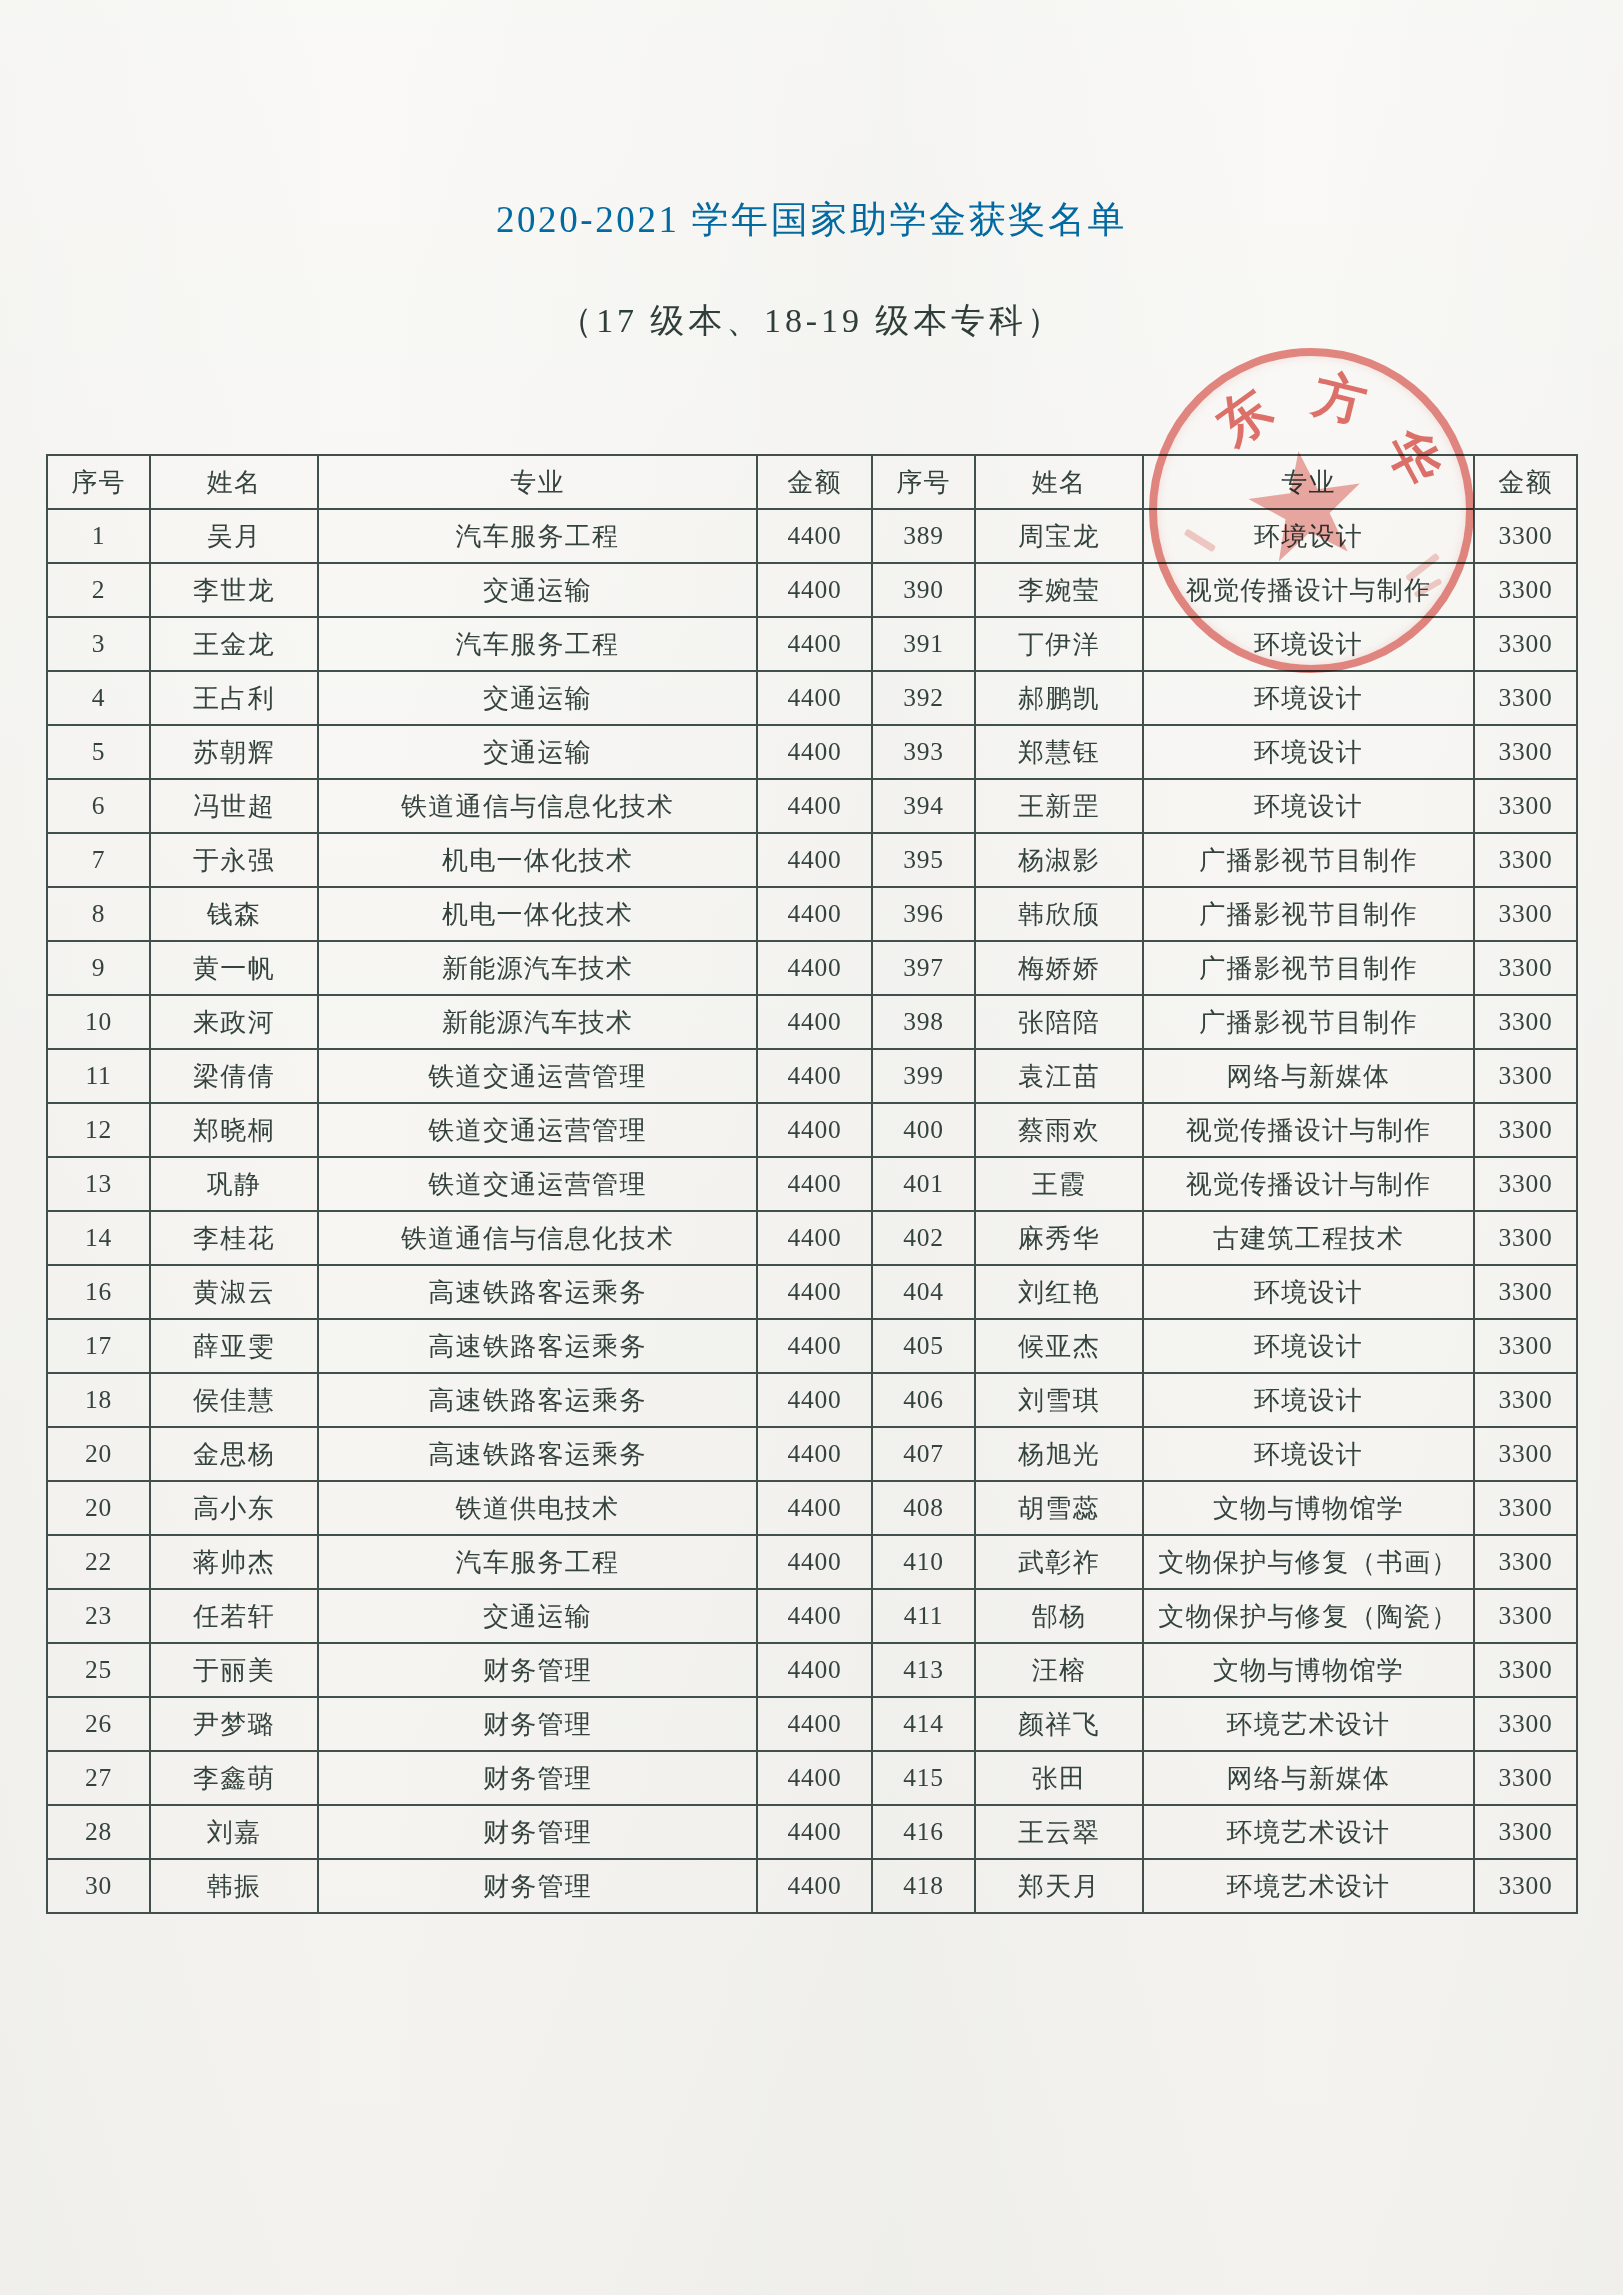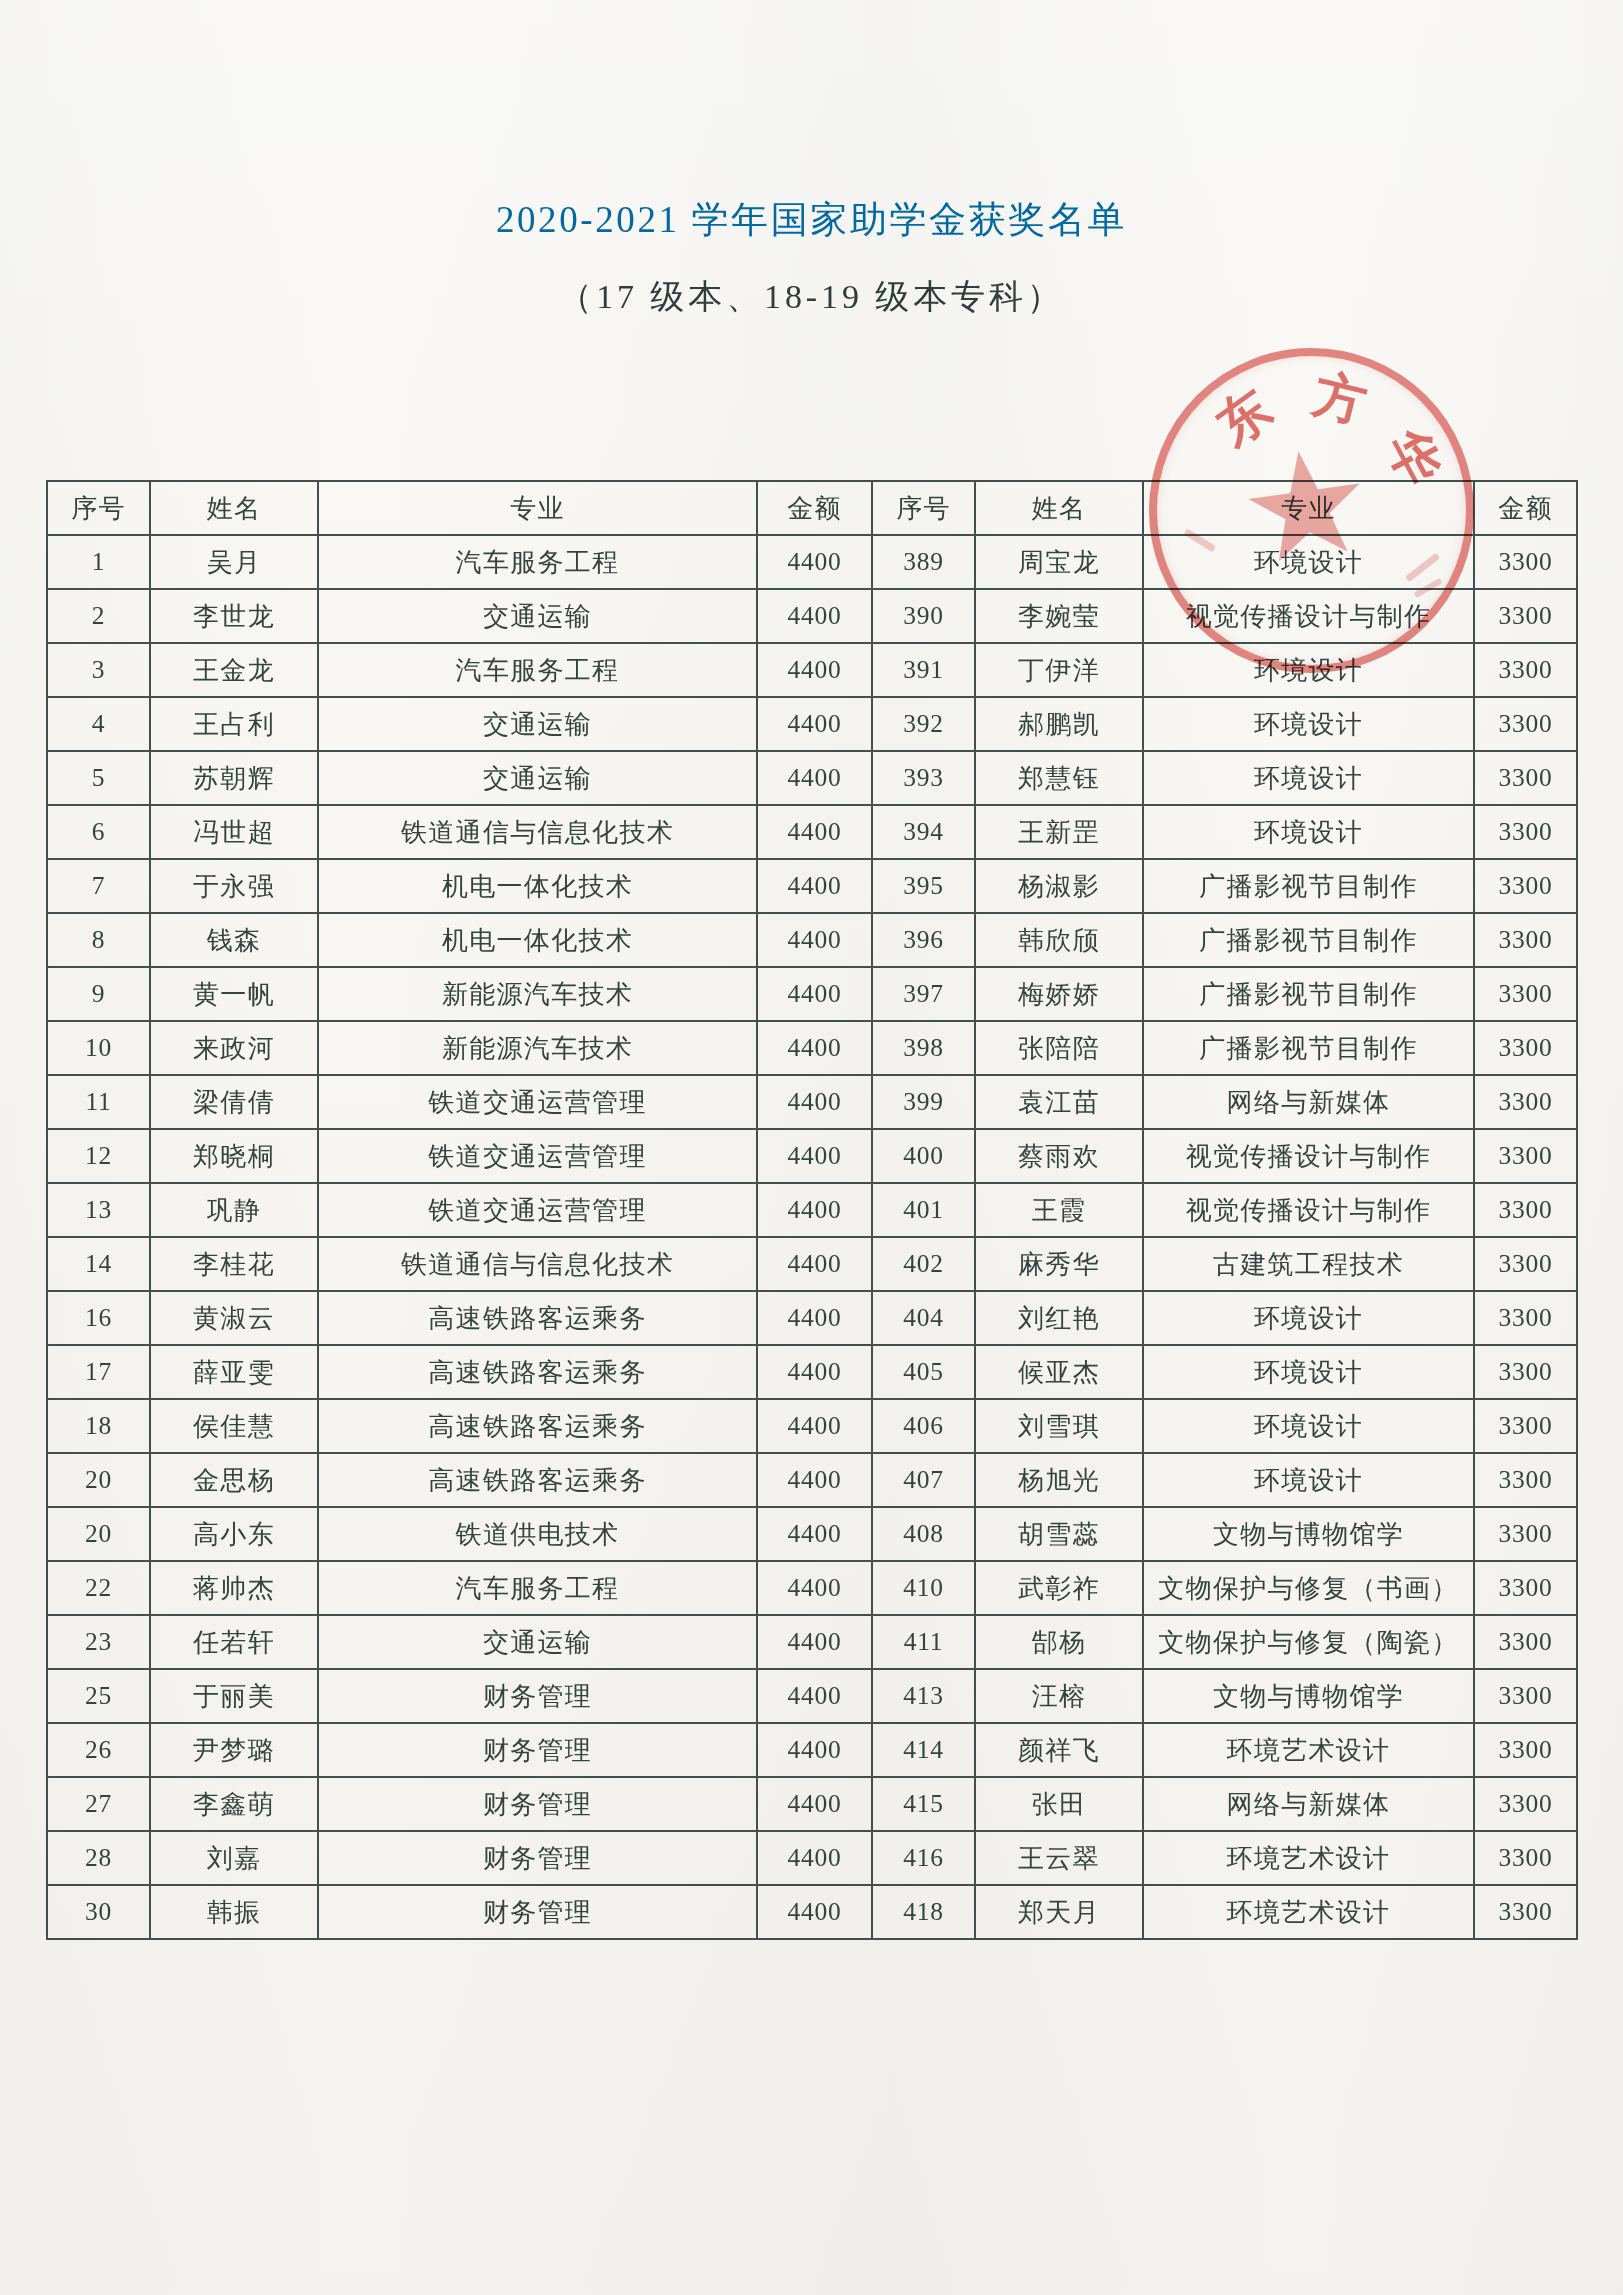--- a/index.html
+++ b/index.html
@@ -17,27 +17,27 @@
       linear-gradient(90deg, rgba(60,70,68,0.02) 0%, rgba(0,0,0,0) 22%, rgba(60,70,68,0.025) 55%, rgba(0,0,0,0) 80%, rgba(60,70,68,0.02) 100%),
       linear-gradient(180deg, rgba(255,255,255,0.4) 0%, rgba(0,0,0,0.01) 100%);
   }
   .doc-title {
     position: absolute; top: 195px; left: 0; width: 100%;
     text-align: center;
     font-size: 37px; letter-spacing: 2.6px;
     color: #0369a1;
   }
   .doc-subtitle {
-    position: absolute; top: 274px; left: 0; width: 100%;
+    position: absolute; top: 298px; left: 0; width: 100%;
     text-align: center;
     font-size: 34px; letter-spacing: 3.9px;
     color: #303e3b;
   }
   table.award-table {
-    position: absolute; left: 46px; top: 480px;
+    position: absolute; left: 46px; top: 454px;
     width: 1530px;
     border-collapse: collapse;
     table-layout: fixed;
     background: transparent;
     padding-left: 40px;
   }
   .award-table th, .award-table td {
     border: 2px solid #41504c;
     height: 52px;
     padding: 0 2.6px;

